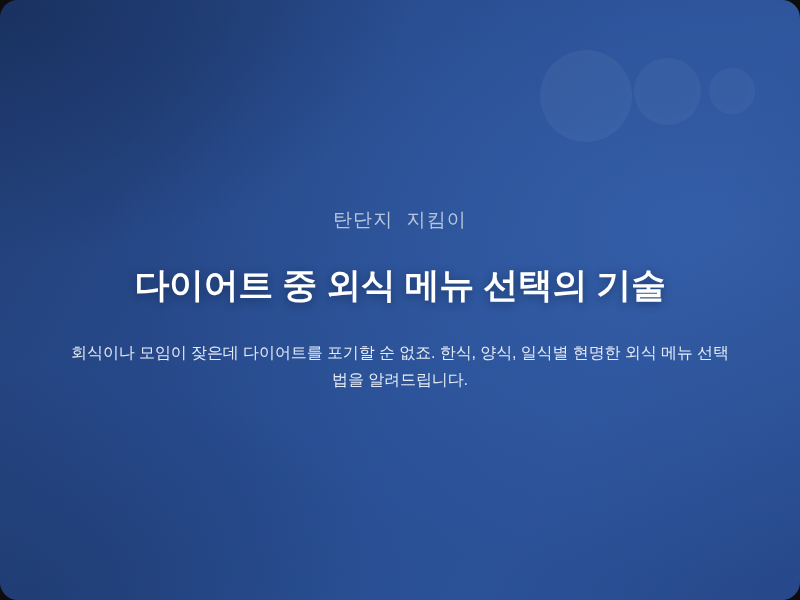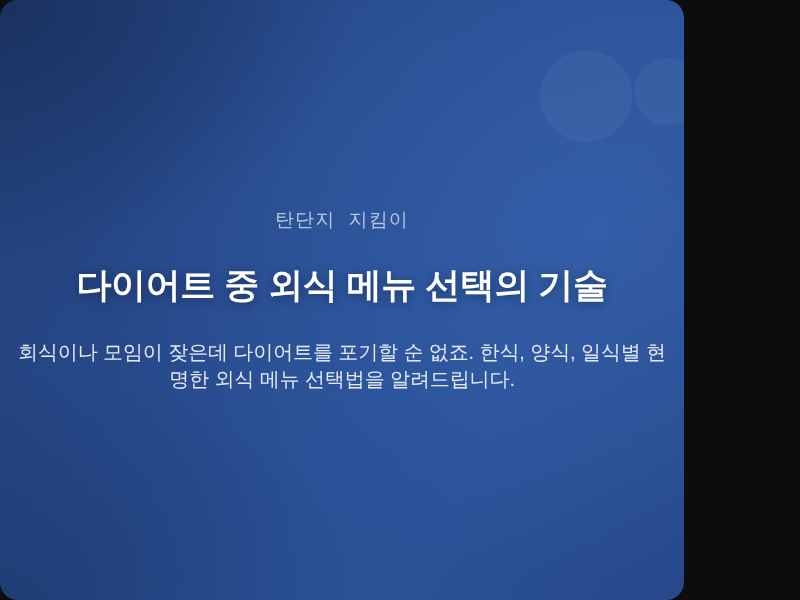--- a/index.html
+++ b/index.html
@@ -10,21 +10,21 @@
   body {
     width: 800px;
     height: 600px;
     overflow: hidden;
     font-family: "Liberation Sans", "DejaVu Sans", sans-serif;
   }
 
   
   .slide {
     position: relative;
-    width: 684px;
+    width: 800px;
     height: 600px;
     box-sizing: border-box;
     border-radius: 18px;
     overflow: hidden;
     background:
       radial-gradient(120% 95% at 88% 38%, rgba(58,104,180,0.55) 0%, rgba(58,104,180,0.0) 62%),
       linear-gradient(118deg, #223f77 0%, #27498a 32%, #2a5096 58%, #2b5197 72%, #27488a 100%);
   }
 
   
@@ -77,21 +77,21 @@
     line-height: 52px;
     font-weight: 700;
     color: #ffffff;
     letter-spacing: -0.4px;
     margin: 0 0 28px 0;
     text-shadow: 0 2px 10px rgba(7,20,45,0.45);
     white-space: nowrap;
   }
 
   .subcopy {
-    font-size: 20px;
+    font-size: 16px;
     line-height: 27px;
     color: #e3eaf6;
     font-weight: 400;
     max-width: 660px;
     margin: 0;
     letter-spacing: -0.1px;
   }
 </style>
 </head>
 <body>

